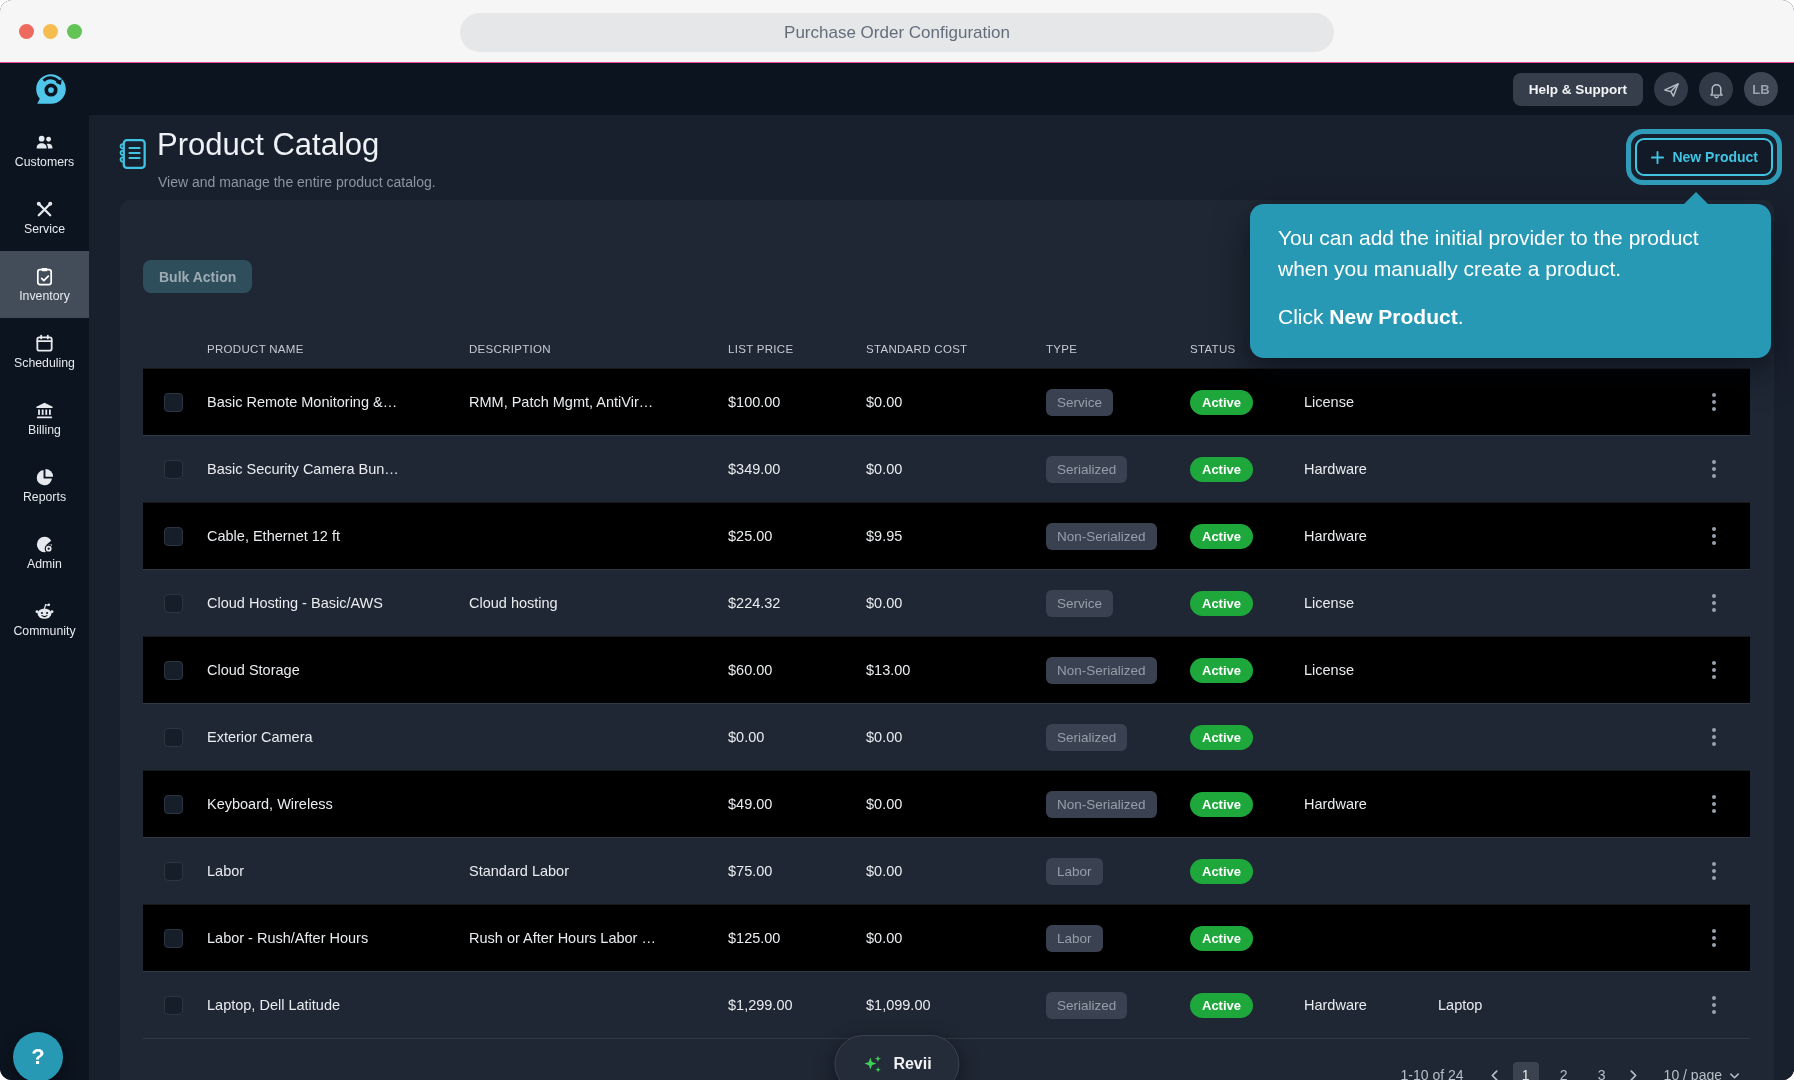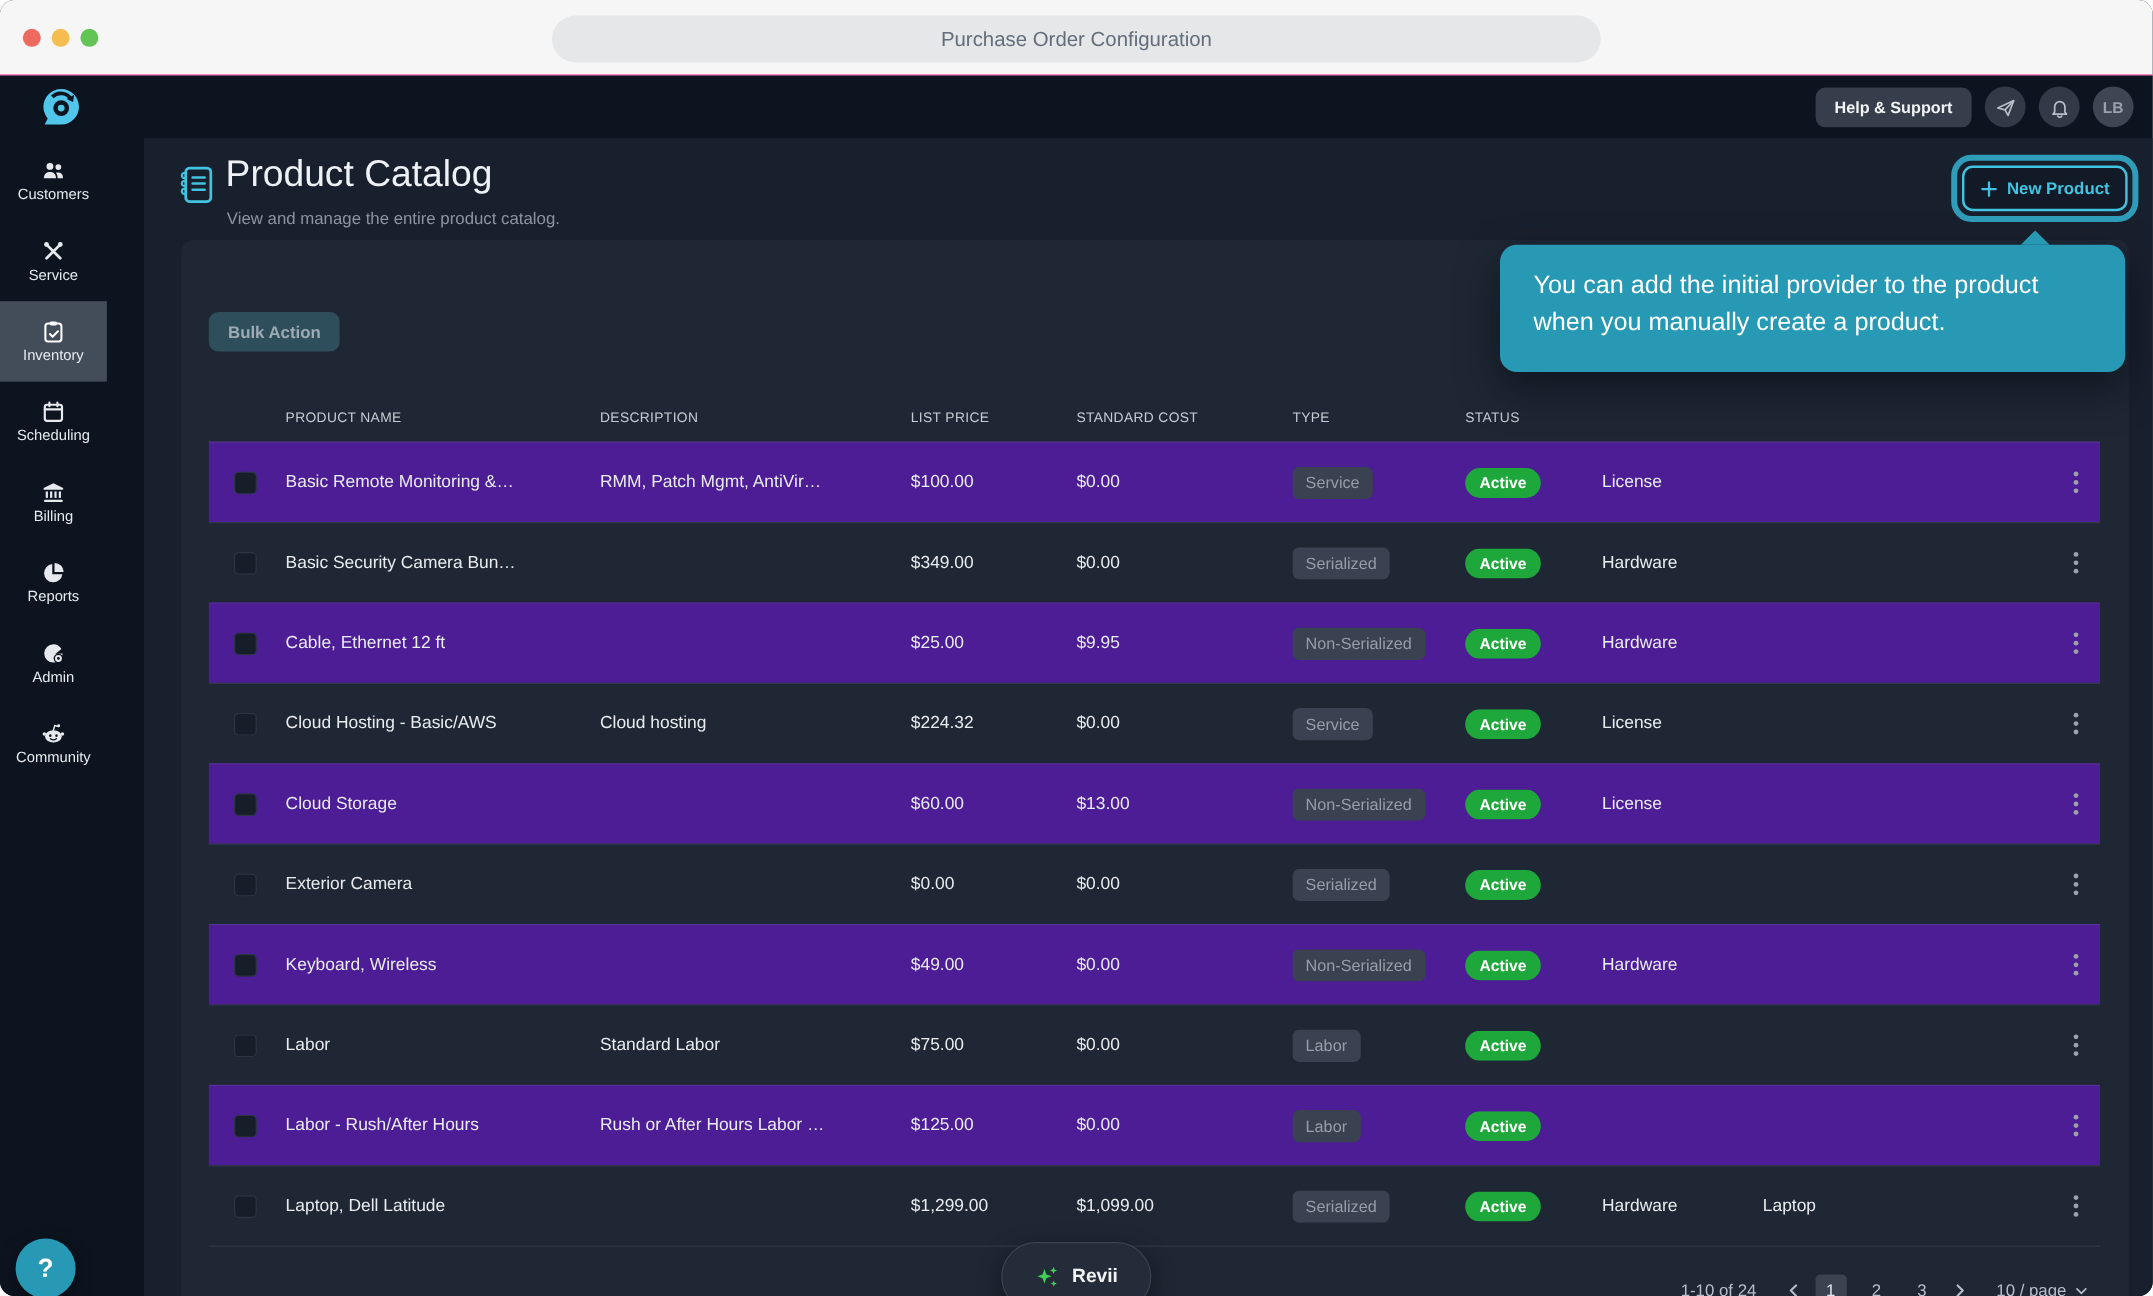--- a/index.html
+++ b/index.html
@@ -24,38 +24,38 @@
     font-size:13.5px;font-weight:700;display:flex;align-items:center;}
   .circle-btn{width:34px;height:34px;border-radius:50%;background:#313a46;display:flex;align-items:center;justify-content:center;}
   .avatar{background:#3d4652;color:#99a1ab;font-size:13px;font-weight:700;}
   
   .sidebar{position:absolute;top:52px;left:0;width:89px;bottom:0;padding-top:2px;}
   .side-item{height:67px;display:flex;flex-direction:column;align-items:center;justify-content:center;
     gap:2px;color:#e6eaee;font-size:12.3px;cursor:pointer;}
   .side-item.active{background:#434c59;}
   .side-item svg{display:block;}
   
-  .main{position:absolute;left:89px;top:52px;right:0;bottom:0;background:#19202d;margin-left:31px;}
+  .main{position:absolute;left:89px;top:52px;right:0;bottom:0;background:#19202d;}
   .page-icon{position:absolute;left:24px;top:20px;}
   .page-title{position:absolute;left:68px;top:12px;font-size:31px;font-weight:500;color:#eef1f5;}
   .page-subtitle{position:absolute;left:69px;top:59px;font-size:14px;color:#8b95a2;}
   
   .np-ring{position:absolute;right:12px;top:14px;border:5px solid rgba(48,164,193,0.95);border-radius:17px;padding:4px;}
   .np-btn{height:38px;padding:0 13px;border:2px solid #41c4e1;border-radius:9px;background:rgba(12,21,34,.55);
     color:#41c4e1;font-size:14px;font-weight:700;display:flex;align-items:center;gap:7px;cursor:pointer;}
   
   .card{position:absolute;left:31px;right:20px;top:85px;bottom:0;background:#1f2734;border-radius:10px 10px 0 0;}
   .bulk-btn{position:absolute;left:23px;top:60px;height:33px;padding:2px 16px;border-radius:8px;
     background:#2f4e5b;color:#9cabb4;font-size:14px;font-weight:700;display:flex;align-items:center;}
   .table{position:absolute;left:23px;right:24px;top:130px;}
   .grid{display:grid;grid-template-columns:64px 262px 259px 138px 180px 138px 120px 134px 240px 1fr;align-items:center;}
   .thead{height:38px;color:#c5cbd3;font-size:11.5px;letter-spacing:.3px;}
   .row{height:67px;border-top:1px solid rgba(141,153,168,.16);color:#e9ecef;font-size:14.5px;}
   .rows{border-bottom:1px solid rgba(141,153,168,.16);}
-  .row.stripe{background:#4c1d95;}
+  .row.stripe{background:#000000;}
   .cell{overflow:hidden;white-space:nowrap;}
   .c-check{padding-left:21px;}
   .checkbox{display:block;width:19px;height:19px;border-radius:4px;background:#161e29;border:1px solid #2c3643;cursor:pointer;}
   .type-badge{display:inline-block;padding:6px 11px;border-radius:6px;background:#3a4150;color:#969ea9;font-size:13.5px;}
   .c-status{padding-left:6px;}
   .status-badge{display:inline-block;padding:5px 12px;border-radius:999px;background:#1ea83c;color:#fff;font-size:13px;font-weight:700;}
   .c-kebab{display:flex;justify-content:center;}
   .kebab{display:flex;flex-direction:column;gap:3px;padding:4px;cursor:pointer;}
   .kebab i{width:4px;height:4px;border-radius:50%;background:#99a2ad;}
   
@@ -462,20 +462,21 @@
                 </svg>
             </span>
           </div>
         </div>
       </div>
     </div>
   </div>
 
   <div class="tooltip">
     <p>You can add the initial provider to the product when you manually create a product.</p>
+    <p class="cta"><span>Click </span><b>New Product</b><span>.</span></p>
   </div>
 
   <div class="revii">
     <svg width="21" height="21" viewBox="0 0 20 20" fill="#3ed155">
       <path d="M7.6 3.4l1.5 4.2 4.2 1.5-4.2 1.5-1.5 4.2-1.5-4.2L2 9.1l4.1-1.5z"></path>
       <path d="M14.8 1.6l.8 2.1 2.1.8-2.1.8-.8 2.1-.8-2.1-2.1-.8 2.1-.8z"></path>
       <path d="M15 12.4l.7 1.8 1.8.7-1.8.7-.7 1.8-.7-1.8-1.8-.7 1.8-.7z"></path>
     </svg>
     <span>Revii</span>
   </div>

